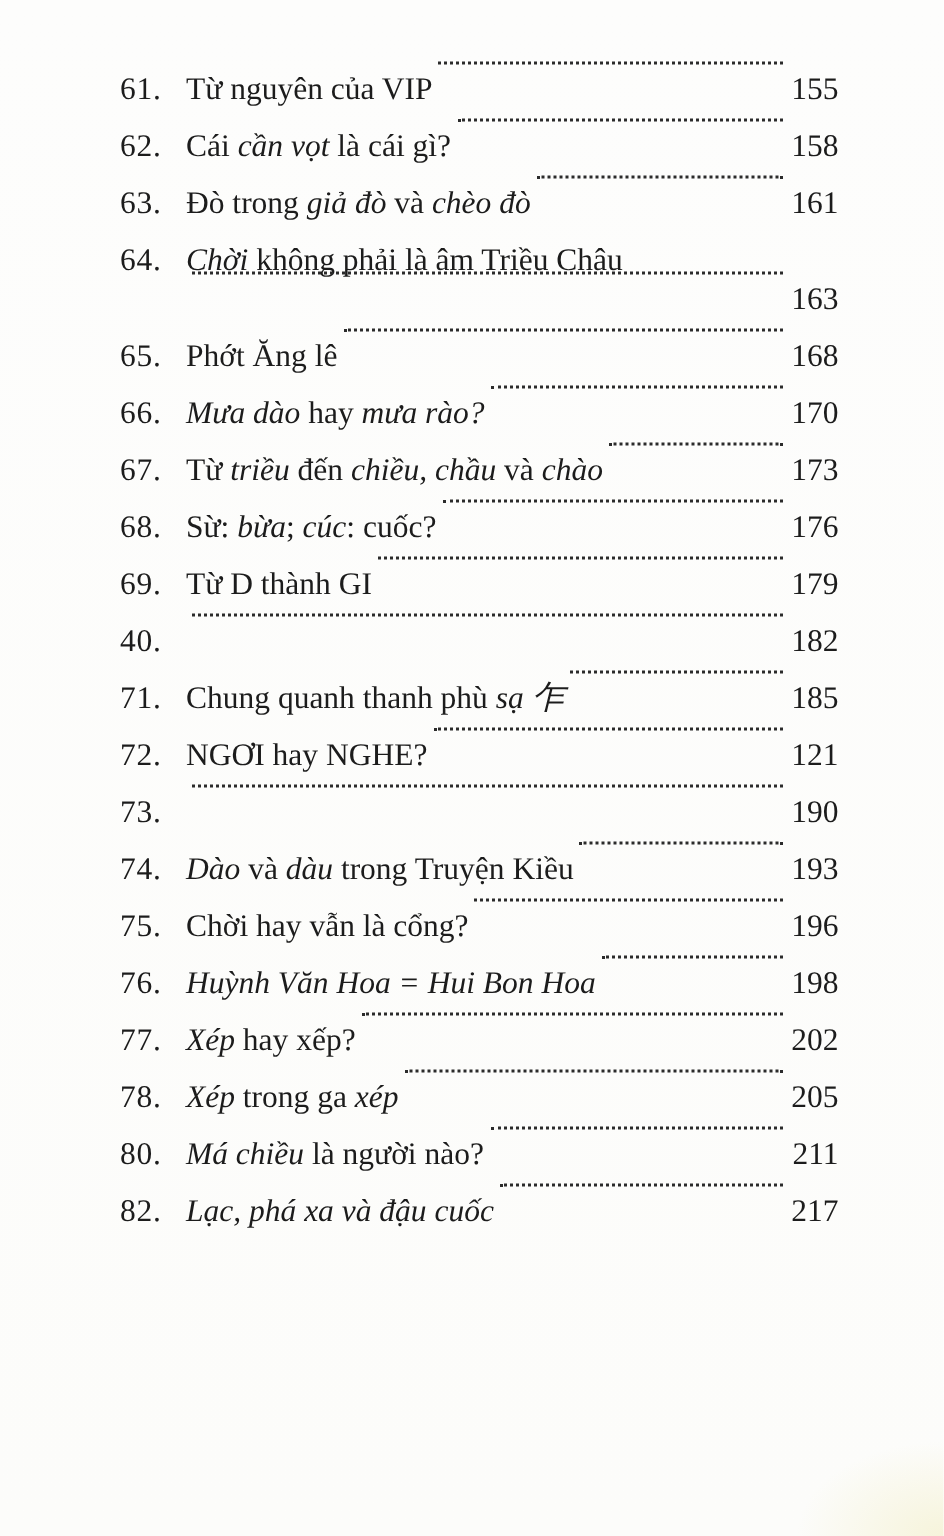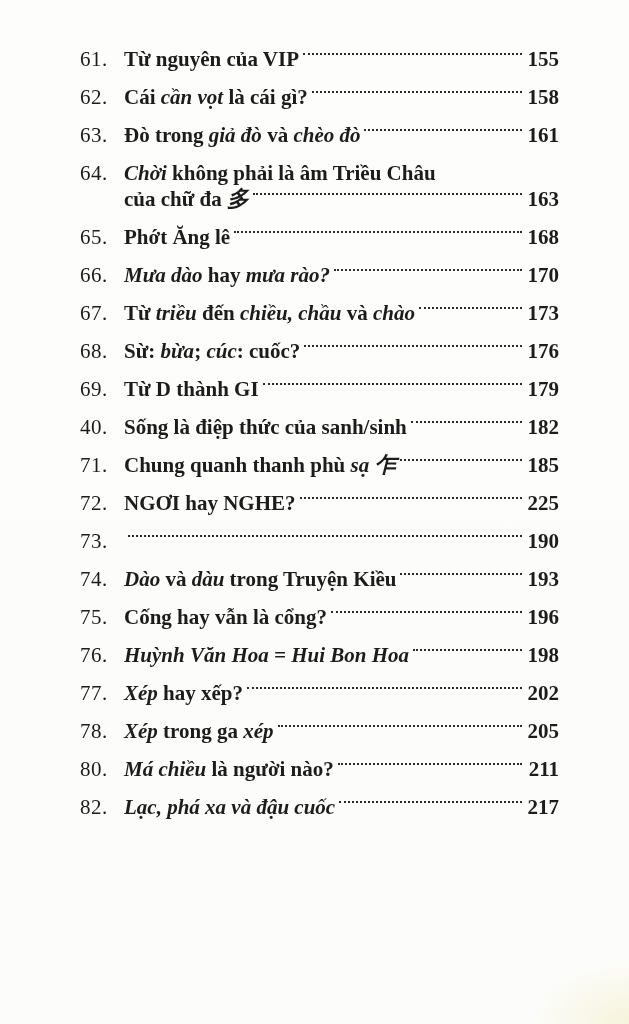--- a/index.html
+++ b/index.html
@@ -40,22 +40,21 @@
   .num {
     flex: 0 0 44px;
     letter-spacing: 0.5px;
   }
   .body {
     flex: 1 1 auto;
     min-width: 0;
   }
   .line {
     display: flex;
-    align-items: center;
-    font-weight: bold;
+    align-items: flex-start;
   }
   .title {
     white-space: nowrap;
   }
   .title .it {
     font-style: italic;
   }
   .title .cjk {
     font-style: italic;
     font-size: 22px;
@@ -108,21 +107,20 @@
           </div>
         </div>
       </li>
       <li class="entry">
         <span class="num">64.</span>
         <div class="body">
           <div class="line">
             <span class="title"><span class="it">Chời</span><span class="rm"> không phải là âm Triều Châu</span></span>
           </div>
           <div class="line">
-            <span class="title"><span class="rm">của chữ đa </span><span class="cjk">多</span></span>
             <span class="leader"></span>
             <span class="pg">163</span>
           </div>
         </div>
       </li>
       <li class="entry">
         <span class="num">65.</span>
         <div class="body">
           <div class="line">
             <span class="title"><span class="rm">Phớt Ăng lê</span></span>
@@ -168,21 +166,20 @@
             <span class="title"><span class="rm">Từ D thành GI</span></span>
             <span class="leader"></span>
             <span class="pg">179</span>
           </div>
         </div>
       </li>
       <li class="entry">
         <span class="num">40.</span>
         <div class="body">
           <div class="line">
-            <span class="title"><span class="rm">Sống là điệp thức của sanh/sinh </span></span>
             <span class="leader"></span>
             <span class="pg">182</span>
           </div>
         </div>
       </li>
       <li class="entry">
         <span class="num">71.</span>
         <div class="body">
           <div class="line">
             <span class="title"><span class="rm">Chung quanh thanh phù </span><span class="it">sạ</span><span class="rm"> </span><span class="cjk">乍</span></span>
@@ -190,21 +187,21 @@
             <span class="pg">185</span>
           </div>
         </div>
       </li>
       <li class="entry">
         <span class="num">72.</span>
         <div class="body">
           <div class="line">
             <span class="title"><span class="rm">NGƠI hay NGHE? </span></span>
             <span class="leader"></span>
-            <span class="pg">225</span>
+            <span class="pg">121</span>
           </div>
         </div>
       </li>
       <li class="entry">
         <span class="num">73.</span>
         <div class="body">
           <div class="line">
             <span class="leader"></span>
             <span class="pg">190</span>
           </div>
@@ -217,21 +214,21 @@
             <span class="title"><span class="it">Dào</span><span class="rm"> và </span><span class="it">dàu</span><span class="rm"> trong Truyện Kiều</span></span>
             <span class="leader"></span>
             <span class="pg">193</span>
           </div>
         </div>
       </li>
       <li class="entry">
         <span class="num">75.</span>
         <div class="body">
           <div class="line">
-            <span class="title"><span class="rm">Cống hay vẫn là cổng?</span></span>
+            <span class="title"><span class="rm">Chời hay vẫn là cổng?</span></span>
             <span class="leader"></span>
             <span class="pg">196</span>
           </div>
         </div>
       </li>
       <li class="entry">
         <span class="num">76.</span>
         <div class="body">
           <div class="line">
             <span class="title"><span class="it">Huỳnh Văn Hoa = Hui Bon Hoa</span><span class="rm"> </span></span>

